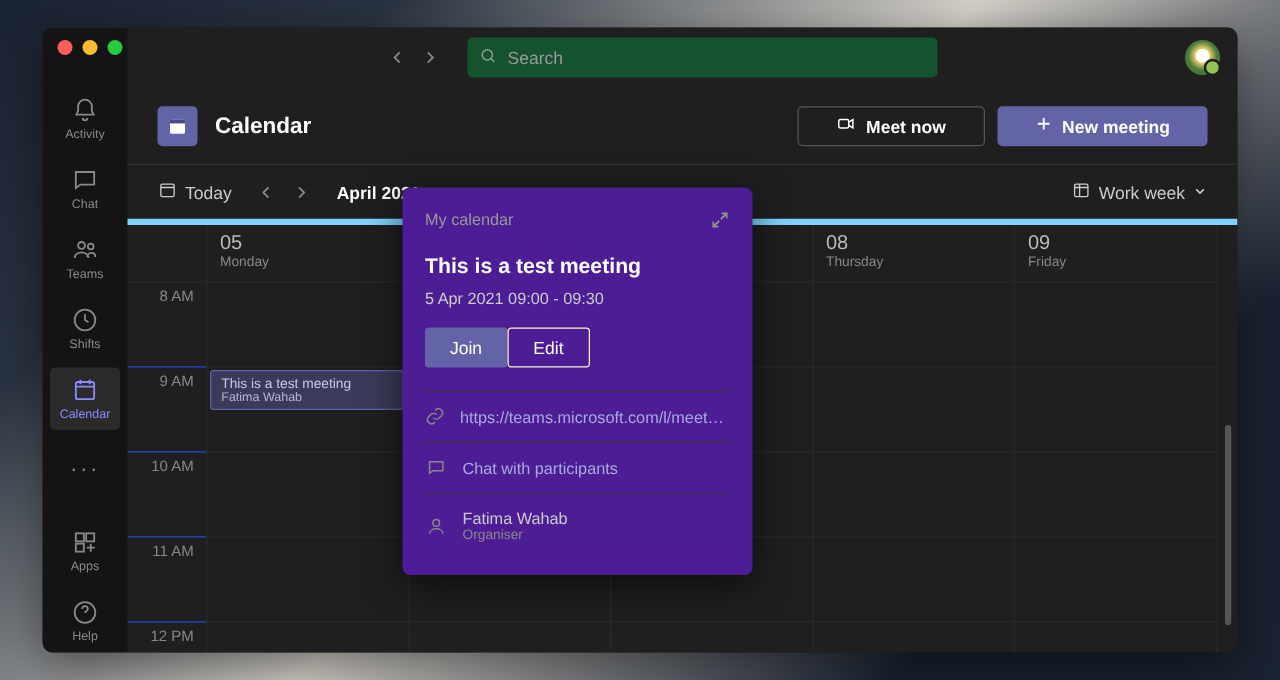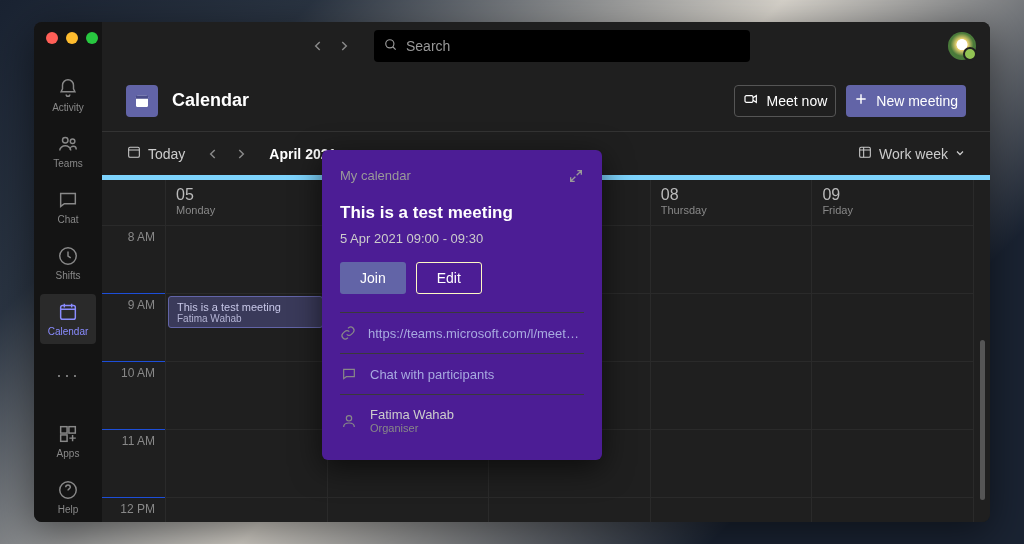--- a/index.html
+++ b/index.html
@@ -11,29 +11,29 @@
 .nav-rail { width:68px; background:#141414; display:flex; flex-direction:column; align-items:center; padding-top:48px; gap:6px; }
 .nav-item { width:56px; height:50px; display:flex; flex-direction:column; align-items:center; justify-content:center; gap:3px; color:#888; cursor:pointer; border-radius:4px; font-size:10px; }
 .nav-item.active { color:#8a8cff; background:#2a2a2a; }
 .nav-item svg { width:22px; height:22px; }
 .nav-item.ellipsis { font-size:18px; letter-spacing:2px; }
 .nav-spacer { flex:1; }
 .main { flex:1; display:flex; flex-direction:column; background:#1f1f1f; }
 .topbar { height:48px; display:flex; align-items:center; padding:0 14px; gap:10px; }
 .nav-arrows { display:flex; gap:2px; margin-left:190px; }
 .nav-arrow { width:24px; height:24px; color:#888; display:flex; align-items:center; justify-content:center; cursor:pointer; border-radius:3px; }
-.search { flex:0 0 376px; height:32px; background:#000000; border-radius:4px; display:flex; align-items:center; padding:0 10px; color:#999; font-size:14px; gap:8px; margin-left:8px; }
+.search { flex:0 0 376px; height:32px; background:#14532d; border-radius:4px; display:flex; align-items:center; padding:0 10px; color:#999; font-size:14px; gap:8px; margin-left:8px; }
 .avatar { width:28px; height:28px; border-radius:50%; background:radial-gradient(circle at 50% 45%,#fff 25%,#e8d070 28%,#4a7a3a 55%); margin-left:auto; position:relative; }
 .avatar::after { content:''; position:absolute; bottom:-1px; right:-1px; width:10px; height:10px; background:#92c353; border:2px solid #1f1f1f; border-radius:50%; }
 .header { height:62px; display:flex; align-items:center; padding:0 24px; gap:14px; border-bottom:1px solid #333; }
 .cal-icon { width:32px; height:32px; background:#6264a7; border-radius:4px; display:flex; align-items:center; justify-content:center; }
 .cal-icon svg { width:18px; height:18px; fill:#fff; }
 .page-title { color:#fff; font-size:18px; font-weight:600; }
 .header-actions { margin-left:auto; display:flex; gap:10px; }
-.btn { height:32px; padding:0 8px; border-radius:4px; font-size:14px; font-weight:400; display:flex; align-items:center; gap:8px; cursor:pointer; border:none; }
+.btn { height:32px; padding:0 30px; border-radius:4px; font-size:14px; font-weight:700; display:flex; align-items:center; gap:8px; cursor:pointer; border:none; }
 .btn-outline { background:#1f1f1f; color:#fff; border:1px solid #555; }
 .btn-primary { background:#6264a7; color:#fff; }
 .toolbar { height:48px; display:flex; align-items:center; padding:0 24px; gap:16px; border-bottom:5px solid #7dd3fc; }
 .today-btn { display:flex; align-items:center; gap:6px; color:#ccc; font-size:14px; cursor:pointer; }
 .month-nav { display:flex; gap:4px; }
 .month-label { color:#fff; font-weight:600; font-size:14px; display:flex; align-items:center; gap:6px; cursor:pointer; }
 .view-selector { margin-left:auto; display:flex; align-items:center; gap:6px; color:#ccc; font-size:14px; cursor:pointer; }
 .calendar-grid { flex:1; display:flex; overflow:hidden; position:relative; }
 .time-col { width:64px; border-right:1px solid #2a2a2a; }
 .time-slot { height:68px; border-bottom:1px solid #1d4ed8; color:#888; font-size:12px; padding:4px 10px; text-align:right; }
@@ -46,21 +46,21 @@
 .hour-line { height:68px; border-bottom:1px solid #2a2a2a; }
 .time-col .spacer { height:46px; border-bottom:1px solid #2a2a2a; }
 .event { position:absolute; left:2px; right:4px; background:#3a3a5a; border:1px solid #6264a7; border-radius:3px; padding:4px 8px; color:#c8c8e8; font-size:11px; cursor:pointer; }
 .event-title { font-weight:500; }
 .event-org { font-size:10px; opacity:.85; }
 .popover { position:absolute; top:128px; left:288px; width:280px; background:#4c1d95; border-radius:6px; box-shadow:0 8px 30px rgba(0,0,0,.6); z-index:30; padding:18px 18px 14px; color:#ccc; }
 .popover-head { display:flex; justify-content:space-between; font-size:13px; color:#999; margin-bottom:16px; }
 .expand-icon { cursor:pointer; color:#999; }
 .pv-title { color:#fff; font-size:17px; font-weight:600; margin-bottom:8px; }
 .pv-time { font-size:13px; color:#ccc; margin-bottom:16px; }
-.pv-actions { display:flex; gap:10px; margin-bottom:18px; }
+.pv-actions { display:flex; margin-bottom:18px; }
 .pv-join { background:#6264a7; color:#fff; border:none; height:32px; padding:0 20px; border-radius:3px; font-size:14px; cursor:pointer; }
 .pv-edit { background:transparent; color:#fff; border:1px solid #fef9c3; height:32px; padding:0 20px; border-radius:3px; font-size:14px; cursor:pointer; }
 .pv-row { display:flex; align-items:center; gap:12px; padding:12px 0; border-top:1px solid #3a3a3a; font-size:13px; color:#a8aae0; cursor:pointer; }
 .pv-row .ico { width:18px; color:#888; display:flex; justify-content:center; }
 .pv-row-static { color:#ccc; cursor:default; }
 .pv-sub { font-size:11px; color:#888; }
 .scrollbar { position:absolute; right:5px; top:160px; width:5px; height:160px; background:#555; border-radius:3px; }
 </style>
 </head>
 <body>
@@ -75,31 +75,31 @@
 
   <div class="nav-rail">
     <div class="nav-item">
       <svg viewBox="0 0 24 24" fill="none" stroke="currentColor" stroke-width="1.6">
           <path d="M12 3a6 6 0 016 6v4l1.5 3h-15L6 13V9a6 6 0 016-6zM10 19a2 2 0 104 0"></path>
         </svg>
       <span>Activity</span>
     </div>
     <div class="nav-item">
       <svg viewBox="0 0 24 24" fill="none" stroke="currentColor" stroke-width="1.6">
+          <path d="M4 5h16v11H8l-4 3V5z"></path>
+        </svg>
+      <span>Chat</span>
+    </div>
+    <div class="nav-item">
+      <svg viewBox="0 0 24 24" fill="none" stroke="currentColor" stroke-width="1.6">
           <circle cx="9" cy="8" r="3"></circle>
           <circle cx="17" cy="9" r="2.5"></circle>
           <path d="M3 19c0-3 3-5 6-5s6 2 6 5M14 18c0-2 2-3.5 4-3.5s3 1.5 3 3.5"></path>
         </svg>
       <span>Teams</span>
-    </div>
-    <div class="nav-item">
-      <svg viewBox="0 0 24 24" fill="none" stroke="currentColor" stroke-width="1.6">
-          <path d="M4 5h16v11H8l-4 3V5z"></path>
-        </svg>
-      <span>Chat</span>
     </div>
     <div class="nav-item">
       <svg viewBox="0 0 24 24" fill="none" stroke="currentColor" stroke-width="1.6">
           <circle cx="12" cy="12" r="9"></circle>
           <path d="M12 7v5l3 2"></path>
         </svg>
       <span>Shifts</span>
     </div>
     <div class="nav-item active">
       <svg viewBox="0 0 24 24" fill="none" stroke="currentColor" stroke-width="1.6">

